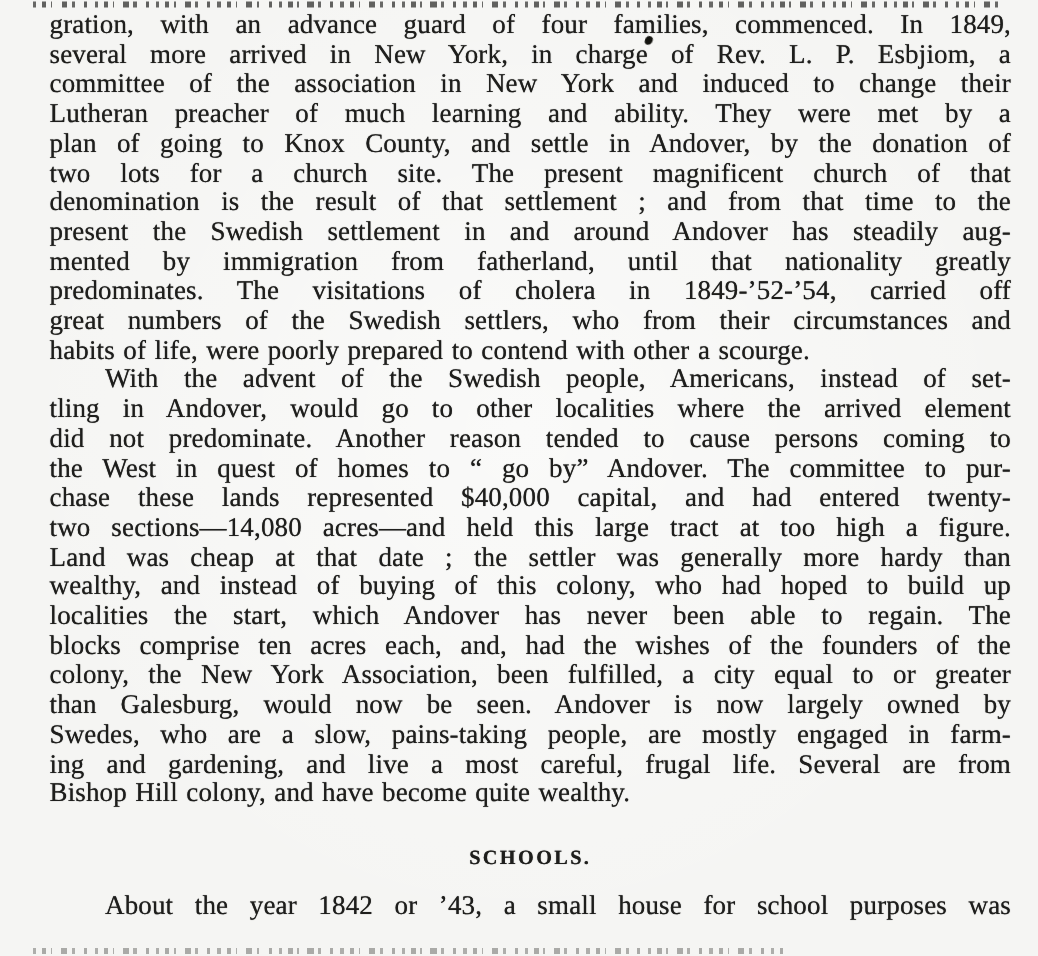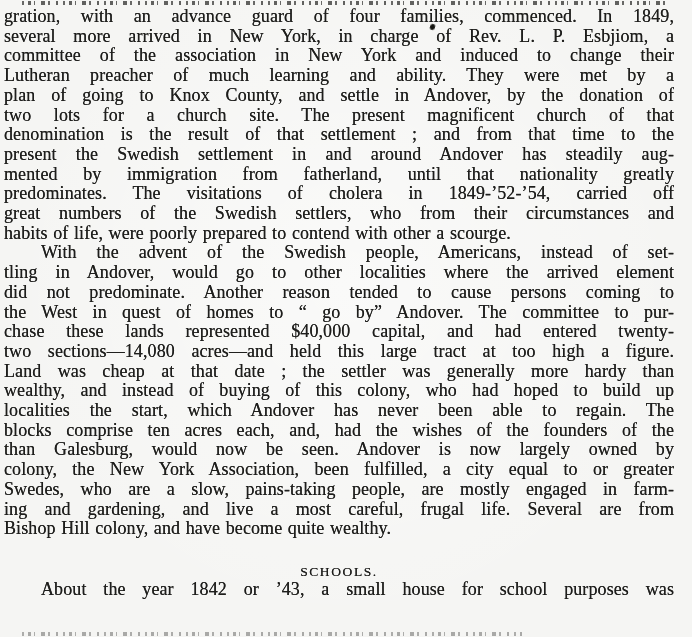--- a/index.html
+++ b/index.html
@@ -36,21 +36,21 @@
   .frag-top {
     top: 1px; left: 22px; right: 22px;
     opacity: 0.75;
   }
   .frag-bottom {
     bottom: 1px; left: 22px; width: 500px;
     opacity: 0.38;
   }
   .text-block {
     position: absolute;
-    left: 4px;
+    left: 33px;
     right: 18px;
     top: 7px;
     font-family: "Liberation Serif", "DejaVu Serif", serif;
     font-size: 18px;
     line-height: 19.7px;
     color: #1e1e1c;
     text-shadow: 0 0 0.5px rgba(25,25,23,0.85);
     letter-spacing: 0.1px;
     word-spacing: 1px;
   }
@@ -64,21 +64,22 @@
   .line.indent {
     text-indent: 37px;
   }
   .heading {
     text-align: right;
     text-align-last: center;
     font-size: 13.5px;
     letter-spacing: 1.6px;
     line-height: 16px;
     margin-top: 25px;
-    font-weight: normal;
+    margin-bottom: 14px;
+    font-weight: bold;
   }
   .ink-blot {
     position: absolute;
     left: 430px;
     top: 24px;
     width: 5px;
     height: 6px;
     background: #14140f;
     border-radius: 50% 40% 55% 45%;
     transform: rotate(18deg);
@@ -109,22 +110,22 @@
         <div class="line indent">With the advent of the Swedish people, Americans, instead of set-</div>
         <div class="line">tling in Andover, would go to other localities where the arrived element</div>
         <div class="line">did not predominate.  Another reason tended to cause persons coming to</div>
         <div class="line">the West in quest of homes to “ go by” Andover.  The committee to pur-</div>
         <div class="line">chase these lands represented $40,000 capital, and had entered twenty-</div>
         <div class="line">two sections—14,080 acres—and held this large tract at too high a figure.</div>
         <div class="line">Land was cheap at that date ; the settler was generally more hardy than</div>
         <div class="line">wealthy, and instead of buying of this colony, who had hoped to build up</div>
         <div class="line">localities the start, which Andover has never been able to regain.  The</div>
         <div class="line">blocks comprise ten acres each, and, had the wishes of the founders of the</div>
+        <div class="line">colony, the New York Association, been fulfilled, a city equal to or greater</div>
         <div class="line">than Galesburg, would now be seen.  Andover is now largely owned by</div>
-        <div class="line">colony, the New York Association, been fulfilled, a city equal to or greater</div>
         <div class="line">Swedes, who are a slow, pains-taking people, are mostly engaged in farm-</div>
         <div class="line">ing and gardening, and live a most careful, frugal life.  Several are from</div>
         <div class="line para-end">Bishop Hill colony, and have become quite wealthy.</div>
       </div>
       <div class="heading">SCHOOLS.</div>
       <div class="paragraph">
         <div class="line indent">About the year 1842 or ’43, a small house for school purposes was</div>
       </div>
     </div>
   <div class="ink-blot"></div>

